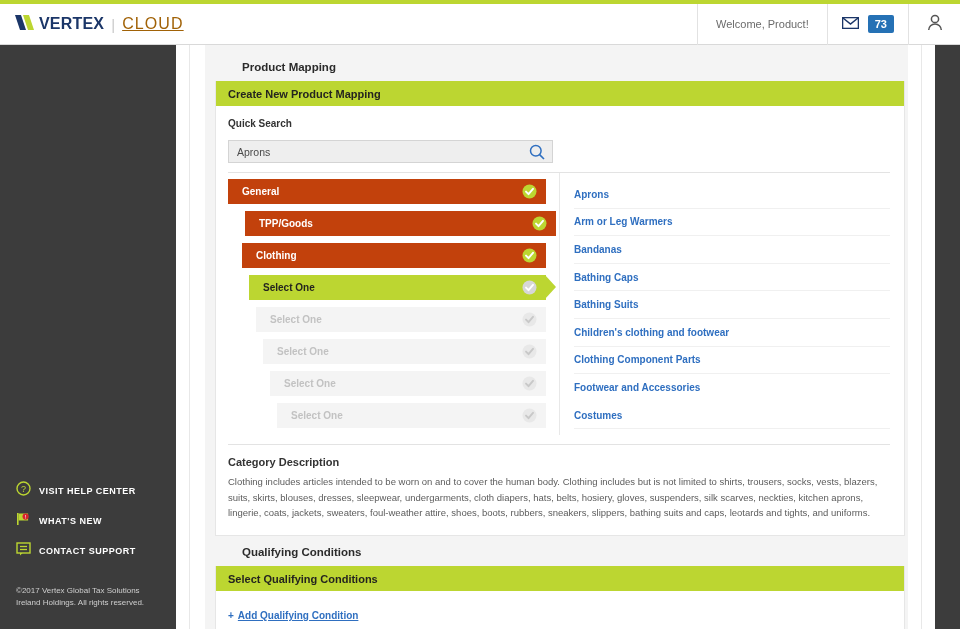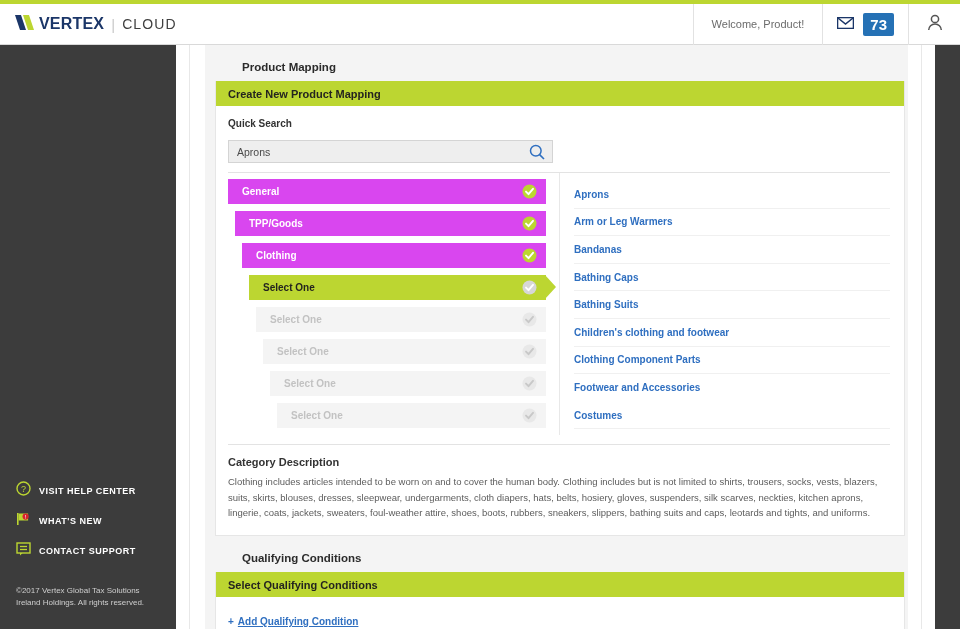--- a/index.html
+++ b/index.html
@@ -21,33 +21,33 @@
     background: #ffffff; border-bottom: 1px solid #d9d9d9;
     display: flex; align-items: center;
   }
   .brand { display: flex; align-items: center; margin-left: 14px; }
   .brand-mark { display: block; }
   .brand-name {
     font-size: 16px; font-weight: bold; letter-spacing: .2px;
     color: #1b3668; margin-left: 3px;
   }
   .brand-sep { color: #c9c9c9; margin: 0 7px; font-size: 15px; font-weight: 300; }
-  .brand-sub { font-size: 14px; color: #404040; letter-spacing: 1.1px; }
+  .brand-sub { font-size: 16px; color: #a16207; letter-spacing: 1.1px; text-decoration: underline; }
 
   .top-right { margin-left: auto; display: flex; align-items: center; height: 41px; }
   .welcome {
     font-size: 11px; color: #6b6b6b; padding: 0 18px;
     border-left: 1px solid #e2e2e2; line-height: 41px; height: 41px;
   }
   .mail-cell {
     display: flex; align-items: center; gap: 9px; height: 41px;
     padding: 0 14px; border-left: 1px solid #e2e2e2;
   }
   .badge {
-    background: #2571b5; color: #fff; font-size: 15px; font-weight: bold;
+    background: #2571b5; color: #fff; font-size: 11px; font-weight: bold;
     border-radius: 2px; padding: 3px 7px; min-width: 24px; text-align: center;
   }
   .user-cell {
     display: flex; align-items: center; justify-content: center;
     width: 52px; height: 41px; border-left: 1px solid #e2e2e2;
   }
 
   
   .rail {
     position: absolute; left: 0; top: 45px; width: 176px; height: 584px;
@@ -114,21 +114,21 @@
   
   .picker { display: flex; margin-top: 9px; border-top: 1px solid #e3e3e3; }
   .tree { width: 331px; padding-top: 6px; position: relative; }
   .tree-row {
     height: 25px; margin-bottom: 7px; display: flex; align-items: center;
     position: relative; cursor: pointer;
   }
   .tree-row .tr-label {
     font-size: 10px; font-weight: bold; padding-left: 14px; flex: 1;
   }
-  .tree-row.blue { background: #d946ef; }
+  .tree-row.blue { background: #c2410c; }
   .tree-row.blue .tr-label { color: #ffffff; }
   .tree-row.green { background: #bcd631; }
   .tree-row.green .tr-label { color: #24241f; }
   .tree-row.off { background: #f4f4f4; cursor: default; }
   .tree-row.off .tr-label { color: #c2c2c2; }
   .check { margin-right: 9px; display: flex; }
   .arrow {
     position: absolute; right: -10px; top: 0;
     width: 0; height: 0; border-top: 12.5px solid transparent;
     border-bottom: 12.5px solid transparent; border-left: 11px solid #bcd631;
@@ -263,21 +263,21 @@
           <div class="tree">
               <div class="tree-row blue" style="margin-left: 0px; width: 318px;">
                 <span class="tr-label">General</span>
                 <span class="check">
                   <svg width="15" height="15" viewBox="0 0 15 15">
                     <circle cx="7.5" cy="7.5" r="7" fill="#bcd631"></circle>
                     <polyline points="4,7.6 6.5,10.2 11,4.8" fill="none" stroke="#ffffff" stroke-width="1.9" stroke-linecap="round" stroke-linejoin="round"></polyline>
                   </svg>
                 </span>
               </div>
-              <div class="tree-row blue" style="margin-left: 7px; width: 311px;">
+              <div class="tree-row blue" style="margin-left: 17px; width: 311px;">
                 <span class="tr-label">TPP/Goods</span>
                 <span class="check">
                   <svg width="15" height="15" viewBox="0 0 15 15">
                     <circle cx="7.5" cy="7.5" r="7" fill="#bcd631"></circle>
                     <polyline points="4,7.6 6.5,10.2 11,4.8" fill="none" stroke="#ffffff" stroke-width="1.9" stroke-linecap="round" stroke-linejoin="round"></polyline>
                   </svg>
                 </span>
               </div>
               <div class="tree-row blue" style="margin-left: 14px; width: 304px;">
                 <span class="tr-label">Clothing</span>
@@ -349,21 +349,21 @@
         </div>
 
         <div class="desc-wrap">
           <div class="desc-title">Category Description</div>
           <div class="desc-text">Clothing includes articles intended to be worn on and to cover the human body. Clothing includes but is not limited to shirts, trousers, socks, vests, blazers, suits, skirts, blouses, dresses, sleepwear, undergarments, cloth diapers, hats, belts, hosiery, gloves, suspenders, silk scarves, neckties, kitchen aprons, lingerie, coats, jackets, sweaters, foul-weather attire, shoes, boots, rubbers, sneakers, slippers, bathing suits and caps, leotards and tights, and uniforms.</div>
         </div>
 
       </div>
     </div>
 
-    <div class="section-title" style="margin-top:16px;">Qualifying Conditions</div>
+    <div class="section-title" style="margin-top:10px;">Qualifying Conditions</div>
 
     <div class="card">
       <div class="card-head">Select Qualifying Conditions</div>
       <div class="card-body" style="padding:14px 14px 26px 12px;">
         <span class="add-link">
           <span>+</span>
           <span class="lbl">Add Qualifying Condition</span>
         </span>
       </div>
     </div>

